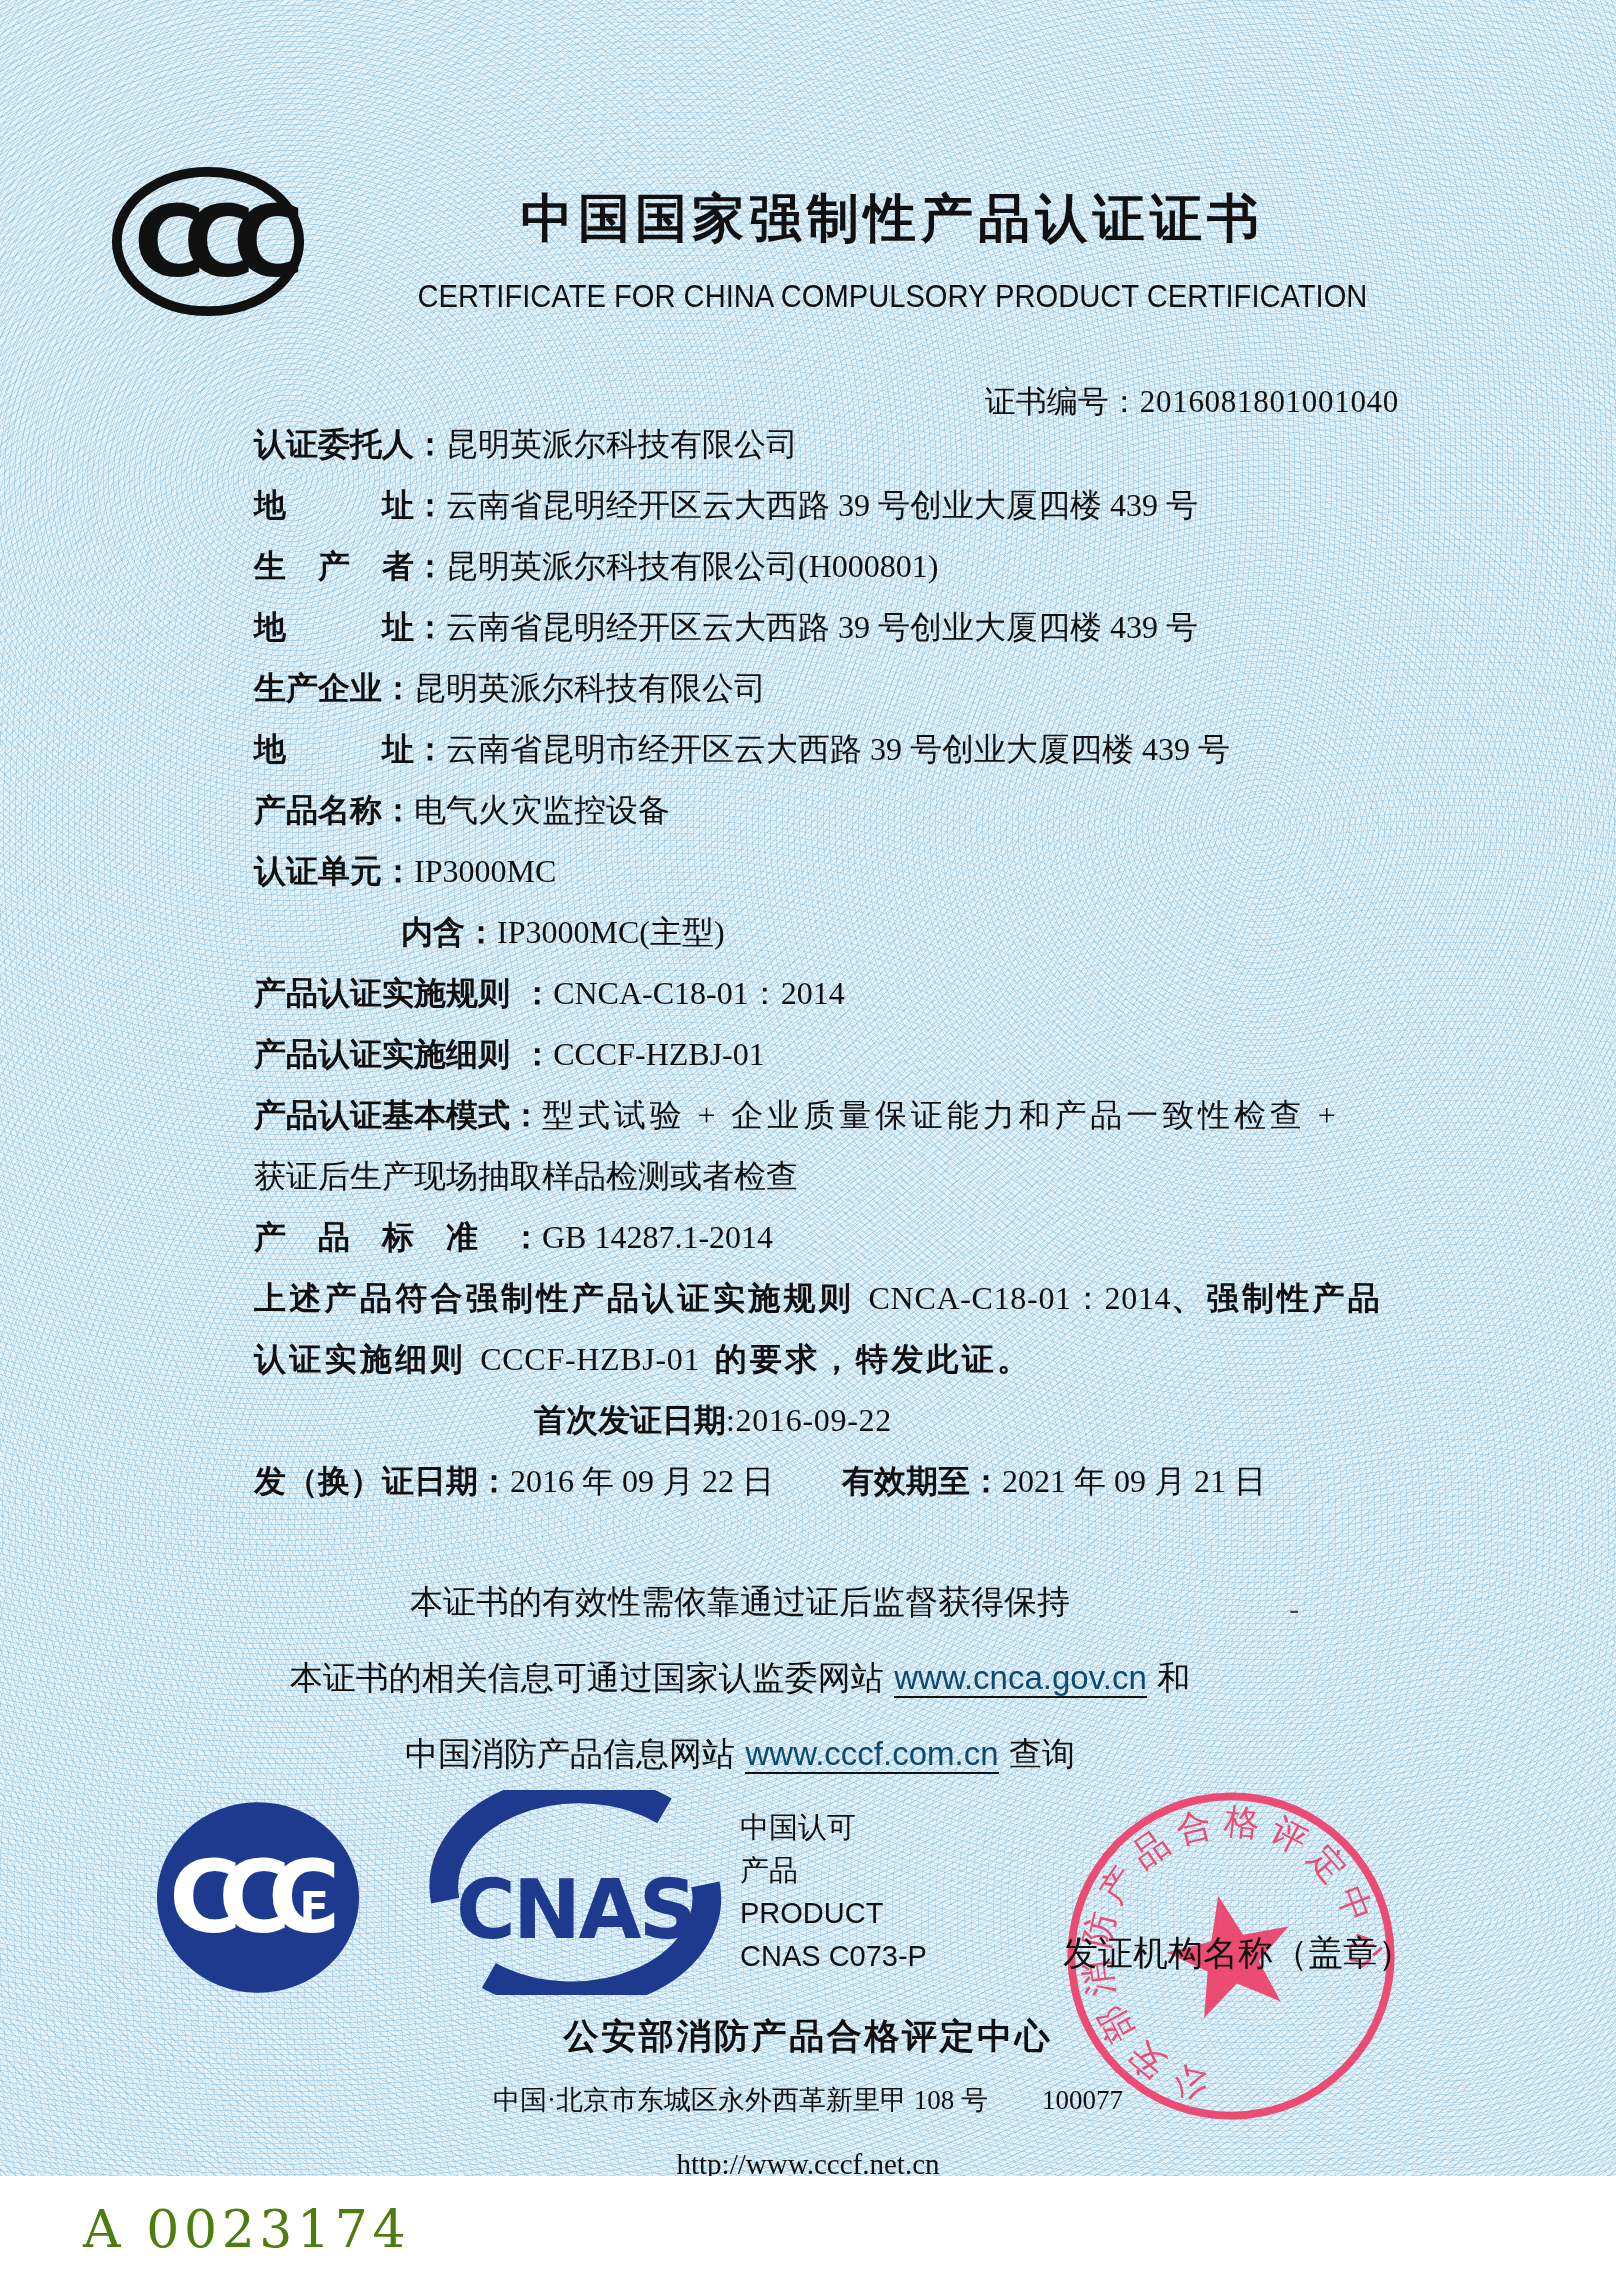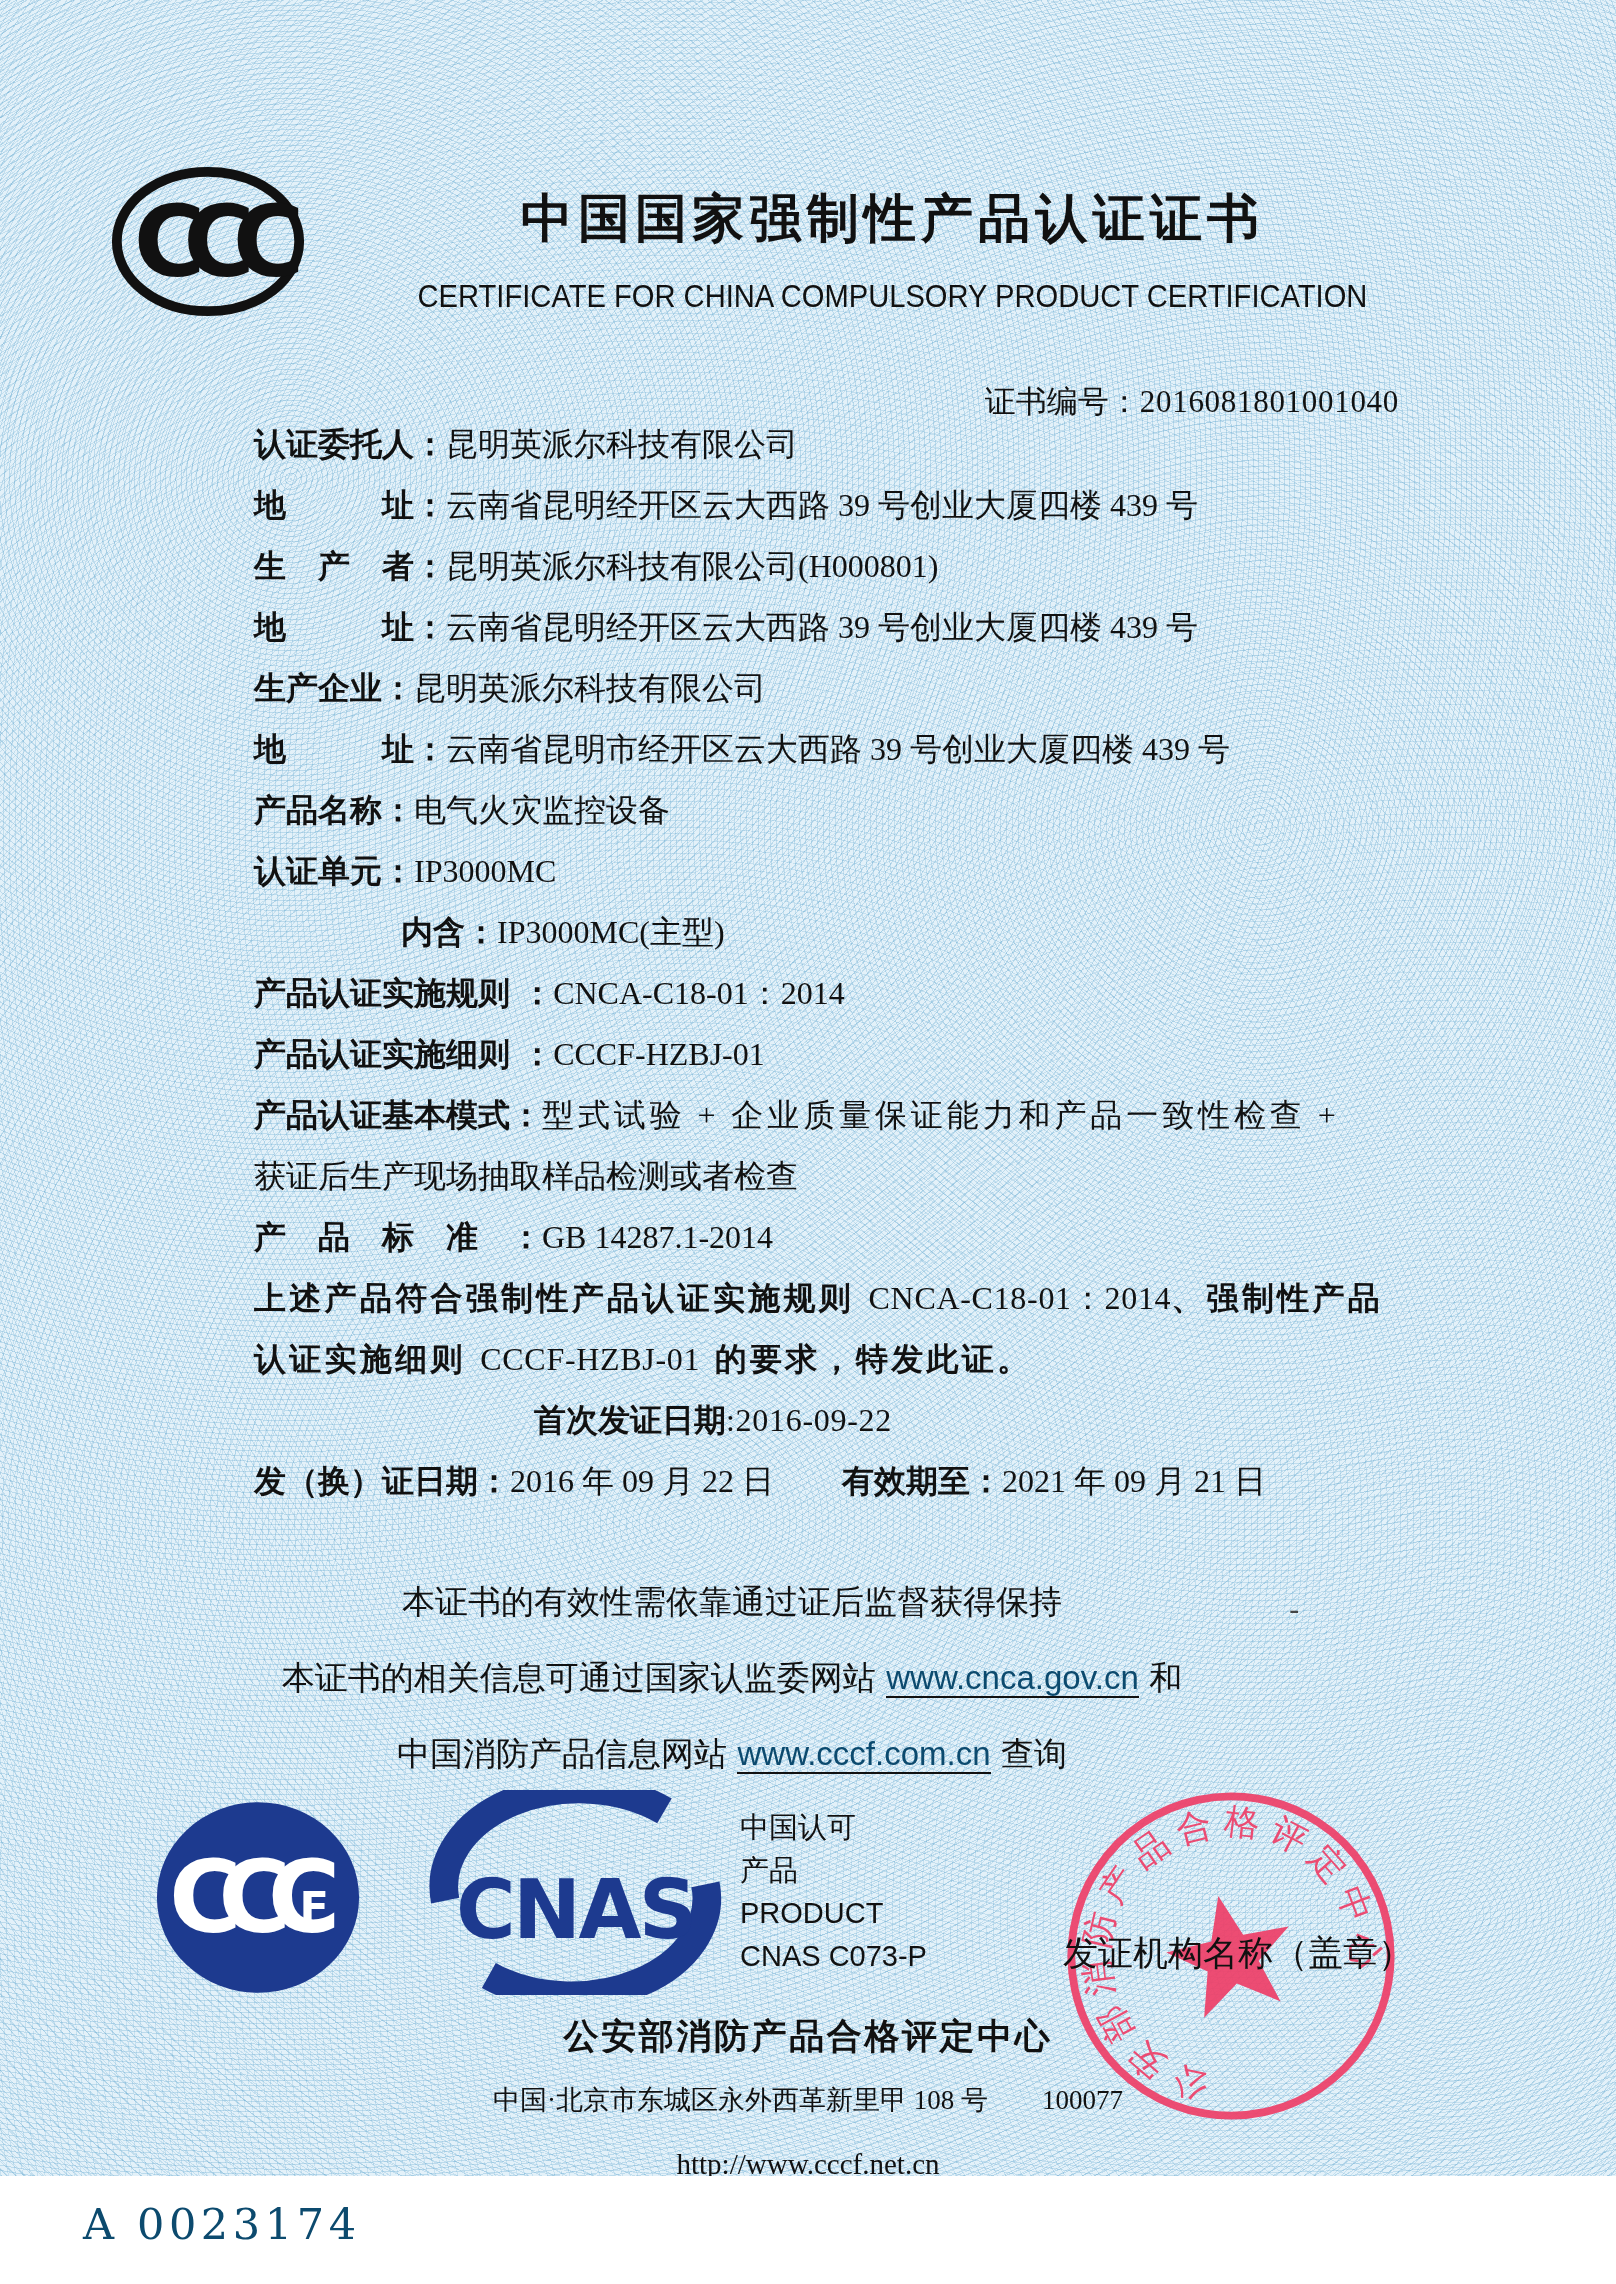--- a/index.html
+++ b/index.html
@@ -48,21 +48,21 @@
   .row.indent-sub{padding-left:147px;}
   .row.mode .val{letter-spacing:3.9px;}
   .row.statement{font-weight:700;letter-spacing:3.3px;}
   .row.statement .lat{font-family:"Liberation Serif","DejaVu Serif",serif;font-weight:400;letter-spacing:0.7px;}
   .row.first-issue{padding-left:280px;font-weight:700;}
   .row.first-issue .val{font-weight:400;letter-spacing:0.7px;}
   .row.dates .lbl{font-weight:700;}
   .row.dates .val{font-family:"Liberation Serif","DejaVu Serif",serif;}
   .row.dates .gap{display:inline-block;width:68px;}
   
-  .notes{left:0;top:1564px;width:1464px;text-align:center;font-size:33px;}
+  .notes{left:8px;top:1564px;width:1464px;text-align:center;font-size:33px;}
   .notes .nline{line-height:76px;white-space:nowrap;}
   .notes a{color:#0c4a6e;text-decoration:none;border-bottom:2.6px solid #111;
     font-family:Liberation Sans, sans-serif;margin-top:7px;}
   .note-mark{left:1289px;top:1593px;font-size:29px;color:#444;}
   
   .cccf-logo{left:153px;top:1799px;width:210px;height:197px;}
   .cnas-logo{left:427px;top:1790px;width:296px;height:205px;}
   .accred{left:740px;top:1806px;font-size:29px;line-height:43px;white-space:nowrap;}
   .accred .cjk{font-family:"DejaVu Sans","Liberation Sans",sans-serif;}
   .accred .lat{font-family:"Liberation Sans","DejaVu Sans",sans-serif;}
@@ -72,21 +72,21 @@
     z-index:4;opacity:.92;}
   
   .footer-org{left:36px;top:2013px;width:1544px;text-align:center;
     font-size:35px;font-weight:700;letter-spacing:2.6px;}
   .footer-addr{left:36px;top:2082px;width:1544px;text-align:center;font-size:27px;
     font-family:"Liberation Serif","DejaVu Serif",serif;white-space:pre;}
   .footer-url{left:36px;top:2129px;width:1544px;text-align:center;font-size:29px;margin-top:18px;}
   .footer-url a{color:#111;text-decoration:none;
     font-family:"Liberation Serif","DejaVu Serif",serif;}
   .bottom-strip{left:0;top:2176px;width:1616px;height:108px;background:#ffffff;}
-  .serial{left:83px;top:2199px;font-size:43px;letter-spacing:4.6px;color:#0c4a6e;
+  .serial{left:83px;top:2199px;font-size:52px;letter-spacing:4.6px;color:#4d7c0f;
     font-family:"DejaVu Serif","Liberation Serif",serif;}
 </style>
 </head>
 <body>
 
 <div class="page">
   <div class="cert-bg abs"></div>
 
   <svg class="abs ccc-logo" viewBox="0 0 304 238">
     <ellipse cx="152" cy="119" rx="140" ry="107" fill="none" stroke="#111" stroke-width="15"></ellipse>

